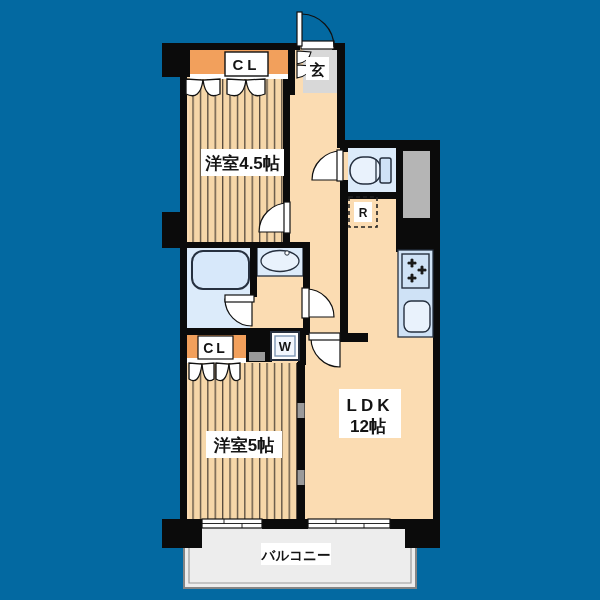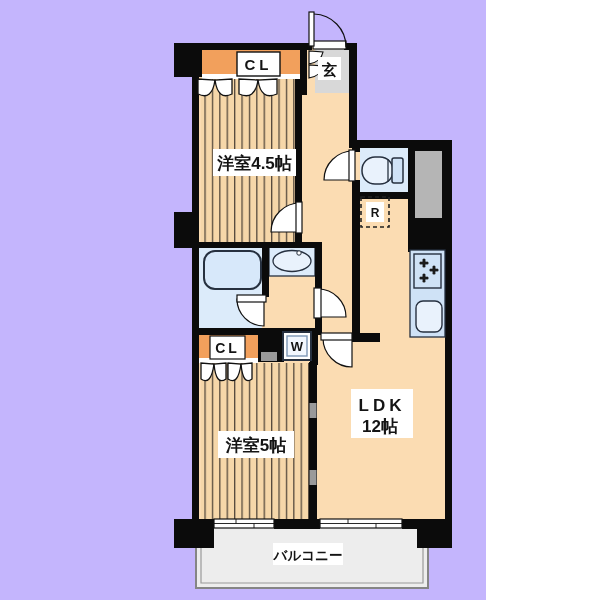--- a/index.html
+++ b/index.html
@@ -1,16 +1,16 @@
 <!DOCTYPE html>
 <html><head>
 <meta charset="utf-8">
 <style>
   html,body{margin:0;padding:0;background:#ffffff;}
-  .stage{width:474px;height:600px;position:relative;background:#c4b5fd;padding-left:12px;}
+  .stage{width:600px;height:600px;position:relative;background:#0369a1;}
   text{font-family:"Liberation Sans","DejaVu Sans",sans-serif;font-weight:bold;fill:#141414;}
 </style>
 </head>
 <body>
 
 <div class="stage">
 <svg width="600" height="600" viewBox="0 0 600 600">
   <defs>
     <pattern id="stripePat" width="7.4" height="8" patternUnits="userSpaceOnUse">
       <rect width="7.4" height="8" fill="#f6d7a9"></rect>

